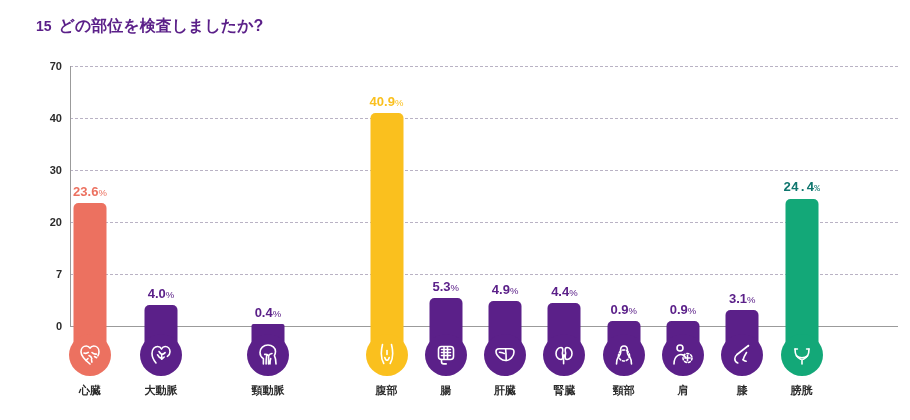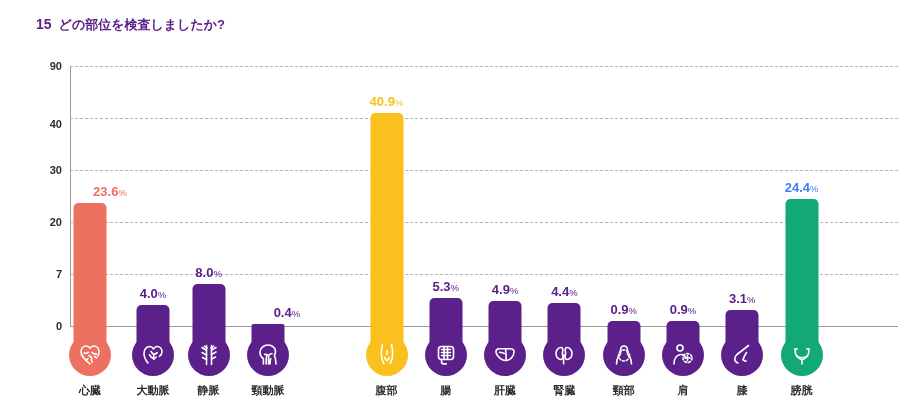--- a/index.html
+++ b/index.html
@@ -25,21 +25,21 @@
     gap: 7px;
     white-space: nowrap;
   }
   #title-number {
     font-size: 14px;
     font-weight: bold;
     color: #5B2089;
     letter-spacing: 0px;
   }
   #title-text {
-    font-size: 13px;
+    font-size: 16px;
     font-weight: bold;
     color: #5B2089;
   }
 
   
   #plot {
     position: absolute;
     left: 0;
     top: 0;
     width: 910px;
@@ -164,73 +164,60 @@
   <span id="title-number">15</span>
   <span id="title-text">どの部位を検査しましたか?</span>
 </div>
 
 <div id="plot">
   <div id="yaxis-labels">
       <div class="ytick-label" style="top: 326px;">0</div>
       <div class="ytick-label" style="top: 274px;">7</div>
       <div class="ytick-label" style="top: 222px;">20</div>
       <div class="ytick-label" style="top: 170px;">30</div>
-      <div class="ytick-label" style="top: 124px; text-align: right;">40</div>
-      <div class="ytick-label" style="top: 66px;">90</div>
+      <div class="ytick-label" style="top: 118px; text-align: right;">40</div>
+      <div class="ytick-label" style="top: 66px;">70</div>
     </div>
   <div id="gridlines-layer">
       <div class="gridline zero" style="top: 326px;"></div>
       <div class="gridline" style="top: 274px;"></div>
       <div class="gridline" style="top: 222px;"></div>
       <div class="gridline" style="top: 170px;"></div>
       <div class="gridline" style="top: 118px;"></div>
       <div class="gridline" style="top: 66px;"></div>
     </div>
   <div id="yaxis-spine"></div>
   <div id="bars-layer">
       <div class="bar-group" style="left: 60px; width: 60px;">
-        <div class="bar-value" style="top: 185.28px; color: rgb(236, 113, 96); margin-left: 20px;">23.6<span class="pct">%</span></div>
+        <div class="bar-value" style="top: 185.28px; color: rgb(236, 113, 96);">23.6<span class="pct">%</span></div>
         <div class="bar-neck" style="background: rgb(236, 113, 96);"></div>
         <div class="bar-rect" style="top: 203.28px; height: 122.72px; background: rgb(236, 113, 96);"></div>
         <div class="icon-badge" style="background: rgb(236, 113, 96);">
           <svg width="28" height="28" viewBox="0 0 28 28">
             <path stroke="#ffffff" fill="none" stroke-width="1.6" stroke-linecap="round" stroke-linejoin="round" d="M14 23c-5-4-9-7.5-9-12.2C5 7.2 7.5 5 10.3 5c1.9 0 3 1 3.7 2.2C14.7 6 15.8 5 17.7 5 20.5 5 23 7.2 23 10.8c0 1.5-.4 2.8-1.1 4"></path>
             <path stroke="#ffffff" fill="none" stroke-width="1.6" stroke-linecap="round" stroke-linejoin="round" d="M8 12c1.6.6 3 .4 4.3-.6M13 14.5c1.3.5 2.4 1.6 2.8 3M16 11.5c1.4 1.3 2.7 1.8 4.4 1.6M12 17.5l-2 2M15.5 18.5l.4 2.6M18.5 15.5l2.2 1.2"></path>
           </svg>
         </div>
         <div class="cat-label">心臓</div>
       </div>
-      <div class="bar-group" style="left: 123px; width: 60px;">
+      <div class="bar-group" style="left: 131px; width: 60px;">
         <div class="bar-value" style="top: 287.2px; color: rgb(91, 32, 137);">4.0<span class="pct">%</span></div>
         <div class="bar-neck" style="background: rgb(91, 32, 137);"></div>
         <div class="bar-rect" style="top: 305.2px; height: 20.8px; background: rgb(91, 32, 137);"></div>
         <div class="icon-badge" style="background: rgb(91, 32, 137);">
           <svg width="28" height="28" viewBox="0 0 28 28">
             <path stroke="#ffffff" fill="none" stroke-width="1.6" stroke-linecap="round" stroke-linejoin="round" d="M9 22c-2.5-3-4-6-4-9.5C5 8 7.8 5.5 10.6 5.5c2 0 3.2 1 3.9 2.3"></path>
             <path stroke="#ffffff" fill="none" stroke-width="1.6" stroke-linecap="round" stroke-linejoin="round" d="M14.5 7.8C15.3 6.4 16.6 5.5 18.2 5.5 21 5.5 23 7.8 23 10.8c0 2-1 3.6-2.6 4.6"></path>
             <path stroke="#ffffff" fill="none" stroke-width="1.6" stroke-linecap="round" stroke-linejoin="round" d="M12 10.5c.8 1.4 1.6 2.3 2.8 2.9M14.8 13.4l-.2 4.8M14.8 13.4c1.4-.2 2.4-.8 3.3-1.8M12.3 16.2l2.5 1.3M17.2 16l-2.4 2.2M10.5 13.8l1.8 2.4"></path>
           </svg>
         </div>
         <div class="cat-label">大動脈</div>
       </div>
-      <div class="bar-group" style="left: 178.6px; width: 60px;">
-        <div class="bar-value" style="top: 266.4px; color: rgb(91, 32, 137);">8.0<span class="pct">%</span></div>
-        <div class="bar-neck" style="background: rgb(91, 32, 137);"></div>
-        <div class="bar-rect" style="top: 284.4px; height: 41.6px; background: rgb(91, 32, 137);"></div>
-        <div class="icon-badge" style="background: rgb(91, 32, 137);">
-          <svg width="28" height="28" viewBox="0 0 28 28">
-            <path stroke="#ffffff" fill="none" stroke-width="1.6" stroke-linecap="round" stroke-linejoin="round" d="M11.5 4.5v19M16.5 4.5v19"></path>
-            <path stroke="#ffffff" fill="none" stroke-width="1.6" stroke-linecap="round" stroke-linejoin="round" d="M11.5 9.5L7 6.5M11.5 14L7 11.5M11.5 18.5L7.5 16.5M16.5 9L21 6.5M16.5 13.5L21 11M16.5 18L20.5 16"></path>
-            <path stroke="#ffffff" fill="none" stroke-width="1.6" stroke-linecap="round" stroke-linejoin="round" d="M9.5 5.2c.8 1 1.7 1.6 2.5 1.8M18.5 5.2c-.8 1-1.7 1.6-2.5 1.8"></path>
-          </svg>
-        </div>
-        <div class="cat-label">静脈</div>
-      </div>
       <div class="bar-group" style="left: 237.9px; width: 60px;">
-        <div class="bar-value" style="top: 305.92px; color: rgb(91, 32, 137); margin-left: 19px;">0.4<span class="pct">%</span></div>
+        <div class="bar-value" style="top: 305.92px; color: rgb(91, 32, 137);">0.4<span class="pct">%</span></div>
         <div class="bar-neck" style="background: rgb(91, 32, 137);"></div>
         <div class="bar-rect" style="top: 323.92px; height: 2.08px; background: rgb(91, 32, 137);"></div>
         <div class="icon-badge" style="background: rgb(91, 32, 137);">
           <svg width="28" height="28" viewBox="0 0 28 28">
             <path stroke="#ffffff" fill="none" stroke-width="1.6" stroke-linecap="round" stroke-linejoin="round" d="M22 23c0-4.5-.6-6.5-1.6-8.4.7-1.3 1.1-2.6 1.1-4C21.5 7 18.2 4 14 4 9.6 4 6 7.2 6 11.4c0 2.6 1.4 4.8 3.4 6.2V23"></path>
             <path stroke="#ffffff" fill="none" stroke-width="1.6" stroke-linecap="round" stroke-linejoin="round" d="M18 12.5c-1.4.2-2.6 1-3.3 2.1M14.7 14.6c-.2 2.4-.2 5.3-.2 8.4M14.7 14.6c-1.1-.9-2.5-1.3-4-1.2M12.6 15c-.4 2.6-.5 5.4-.5 8M16.7 17.5c-.6 1.8-.7 3.6-.7 5.5"></path>
           </svg>
         </div>
         <div class="cat-label">頸動脈</div>
       </div>
@@ -322,21 +309,21 @@
           <svg width="28" height="28" viewBox="0 0 28 28">
             <path stroke="#ffffff" fill="none" stroke-width="1.6" stroke-linecap="round" stroke-linejoin="round" d="M20.5 4.5L9 13.5"></path>
             <path stroke="#ffffff" fill="none" stroke-width="1.6" stroke-linecap="round" stroke-linejoin="round" d="M9 13.5c-1.5 1.2-2.2 2.6-2.2 4.2 0 2 1.3 3.6 3 4.3"></path>
             <path stroke="#ffffff" fill="none" stroke-width="1.6" stroke-linecap="round" stroke-linejoin="round" d="M18.5 11.5c-1.4 2.2-2.6 4.6-3.4 7.2"></path>
             <path stroke="#ffffff" fill="none" stroke-width="1.6" stroke-linecap="round" stroke-linejoin="round" d="M15.1 18.7c.8.9 1.8 1.4 3 1.6"></path>
           </svg>
         </div>
         <div class="cat-label">膝</div>
       </div>
       <div class="bar-group" style="left: 771.6px; width: 60px;">
-        <div class="bar-value" style="top: 181.12px; color: #3b82f6;">24.4<span class="pct">%</span></div>
+        <div class="bar-value" style="top: 181.12px; color: #0f766e; font-family: Liberation Mono, monospace;">24.4<span class="pct">%</span></div>
         <div class="bar-neck" style="background: rgb(19, 168, 120);"></div>
         <div class="bar-rect" style="top: 199.12px; height: 126.88px; background: rgb(19, 168, 120);"></div>
         <div class="icon-badge" style="background: rgb(19, 168, 120);">
           <svg width="28" height="28" viewBox="0 0 28 28">
             <path stroke="#ffffff" fill="none" stroke-width="1.6" stroke-linecap="round" stroke-linejoin="round" d="M7 8c0 3 .4 5 1.4 6.6 1 1.7 2.4 2.9 4.2 3.6M21 8c0 3-.4 5-1.4 6.6-1 1.7-2.4 2.9-4.2 3.6"></path>
             <path stroke="#ffffff" fill="none" stroke-width="1.6" stroke-linecap="round" stroke-linejoin="round" d="M8.5 14.8c1.4 1.2 3.3 1.9 5.5 1.9s4.1-.7 5.5-1.9"></path>
             <path stroke="#ffffff" fill="none" stroke-width="1.6" stroke-linecap="round" stroke-linejoin="round" d="M14 18.3V23"></path>
             <path stroke="#ffffff" fill="none" stroke-width="1.6" stroke-linecap="round" stroke-linejoin="round" d="M7 8h2.4M18.6 8H21"></path>
           </svg>
         </div>

